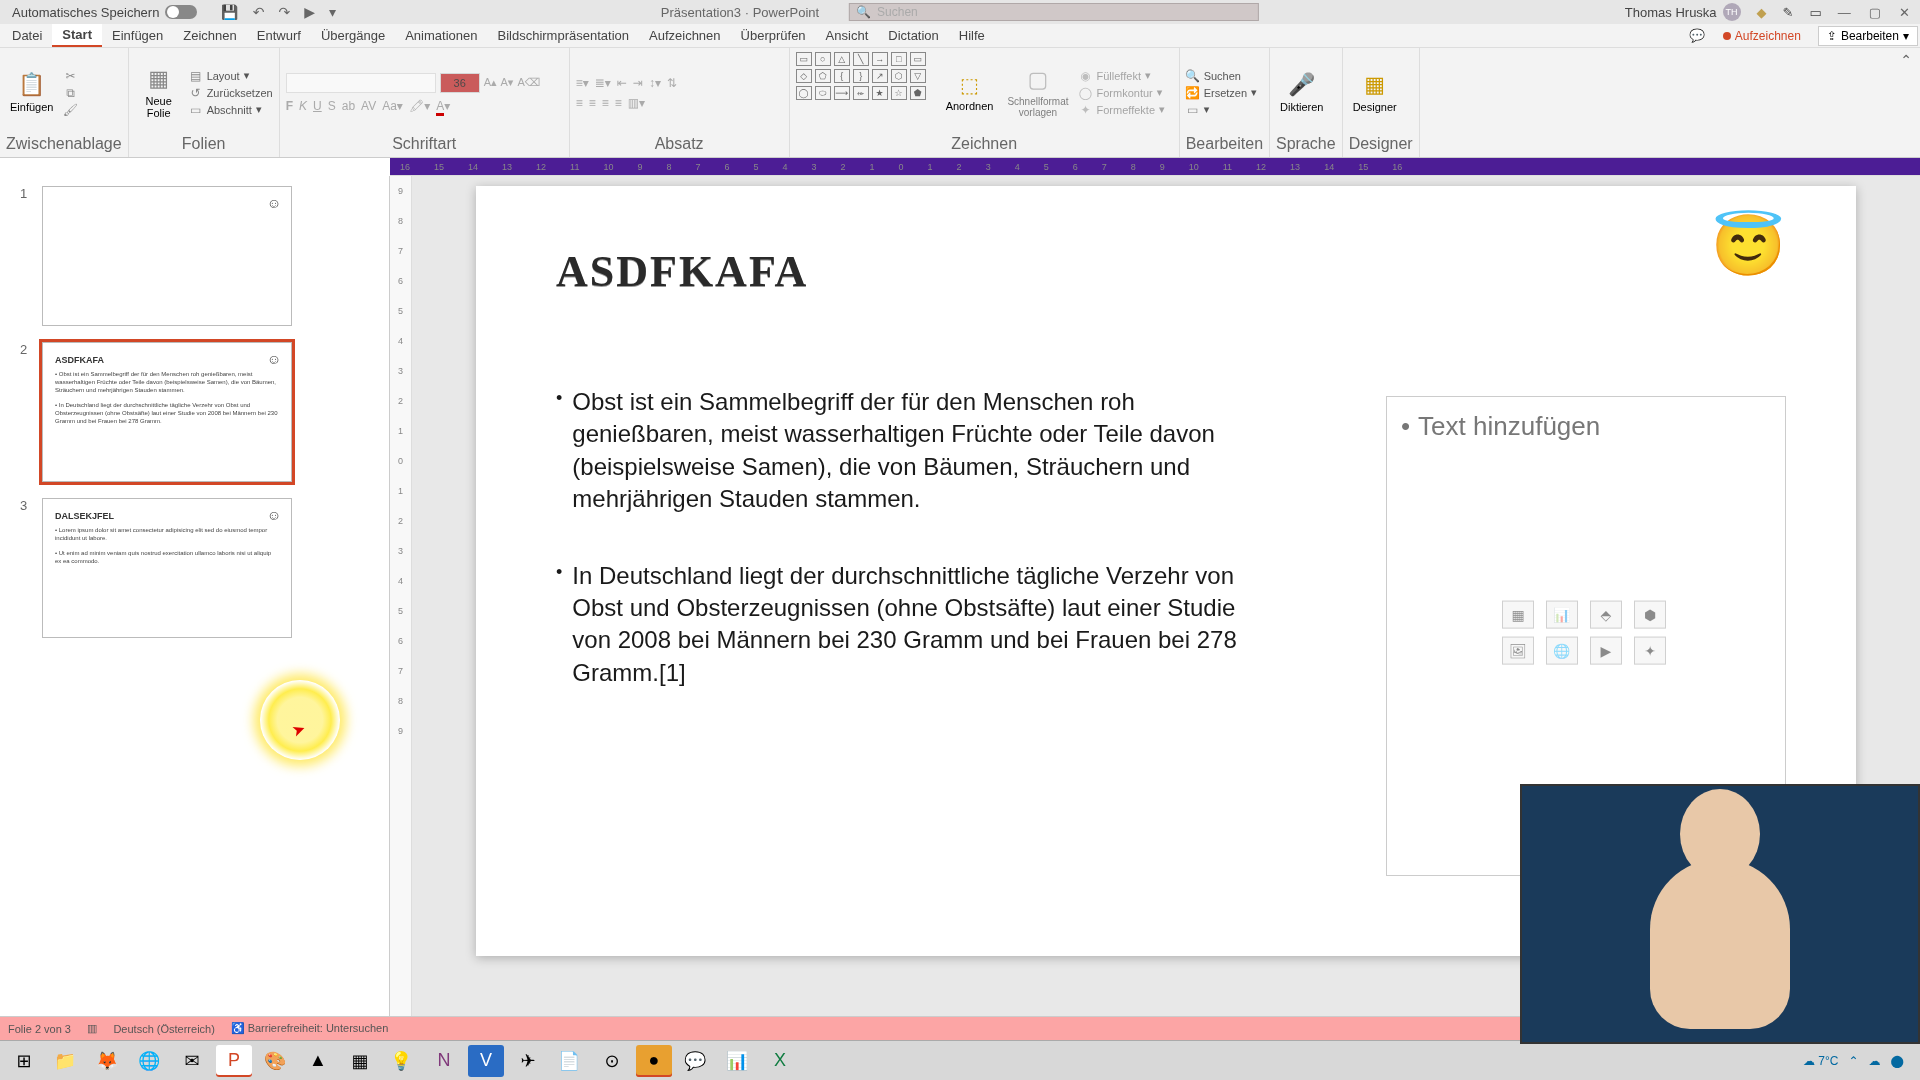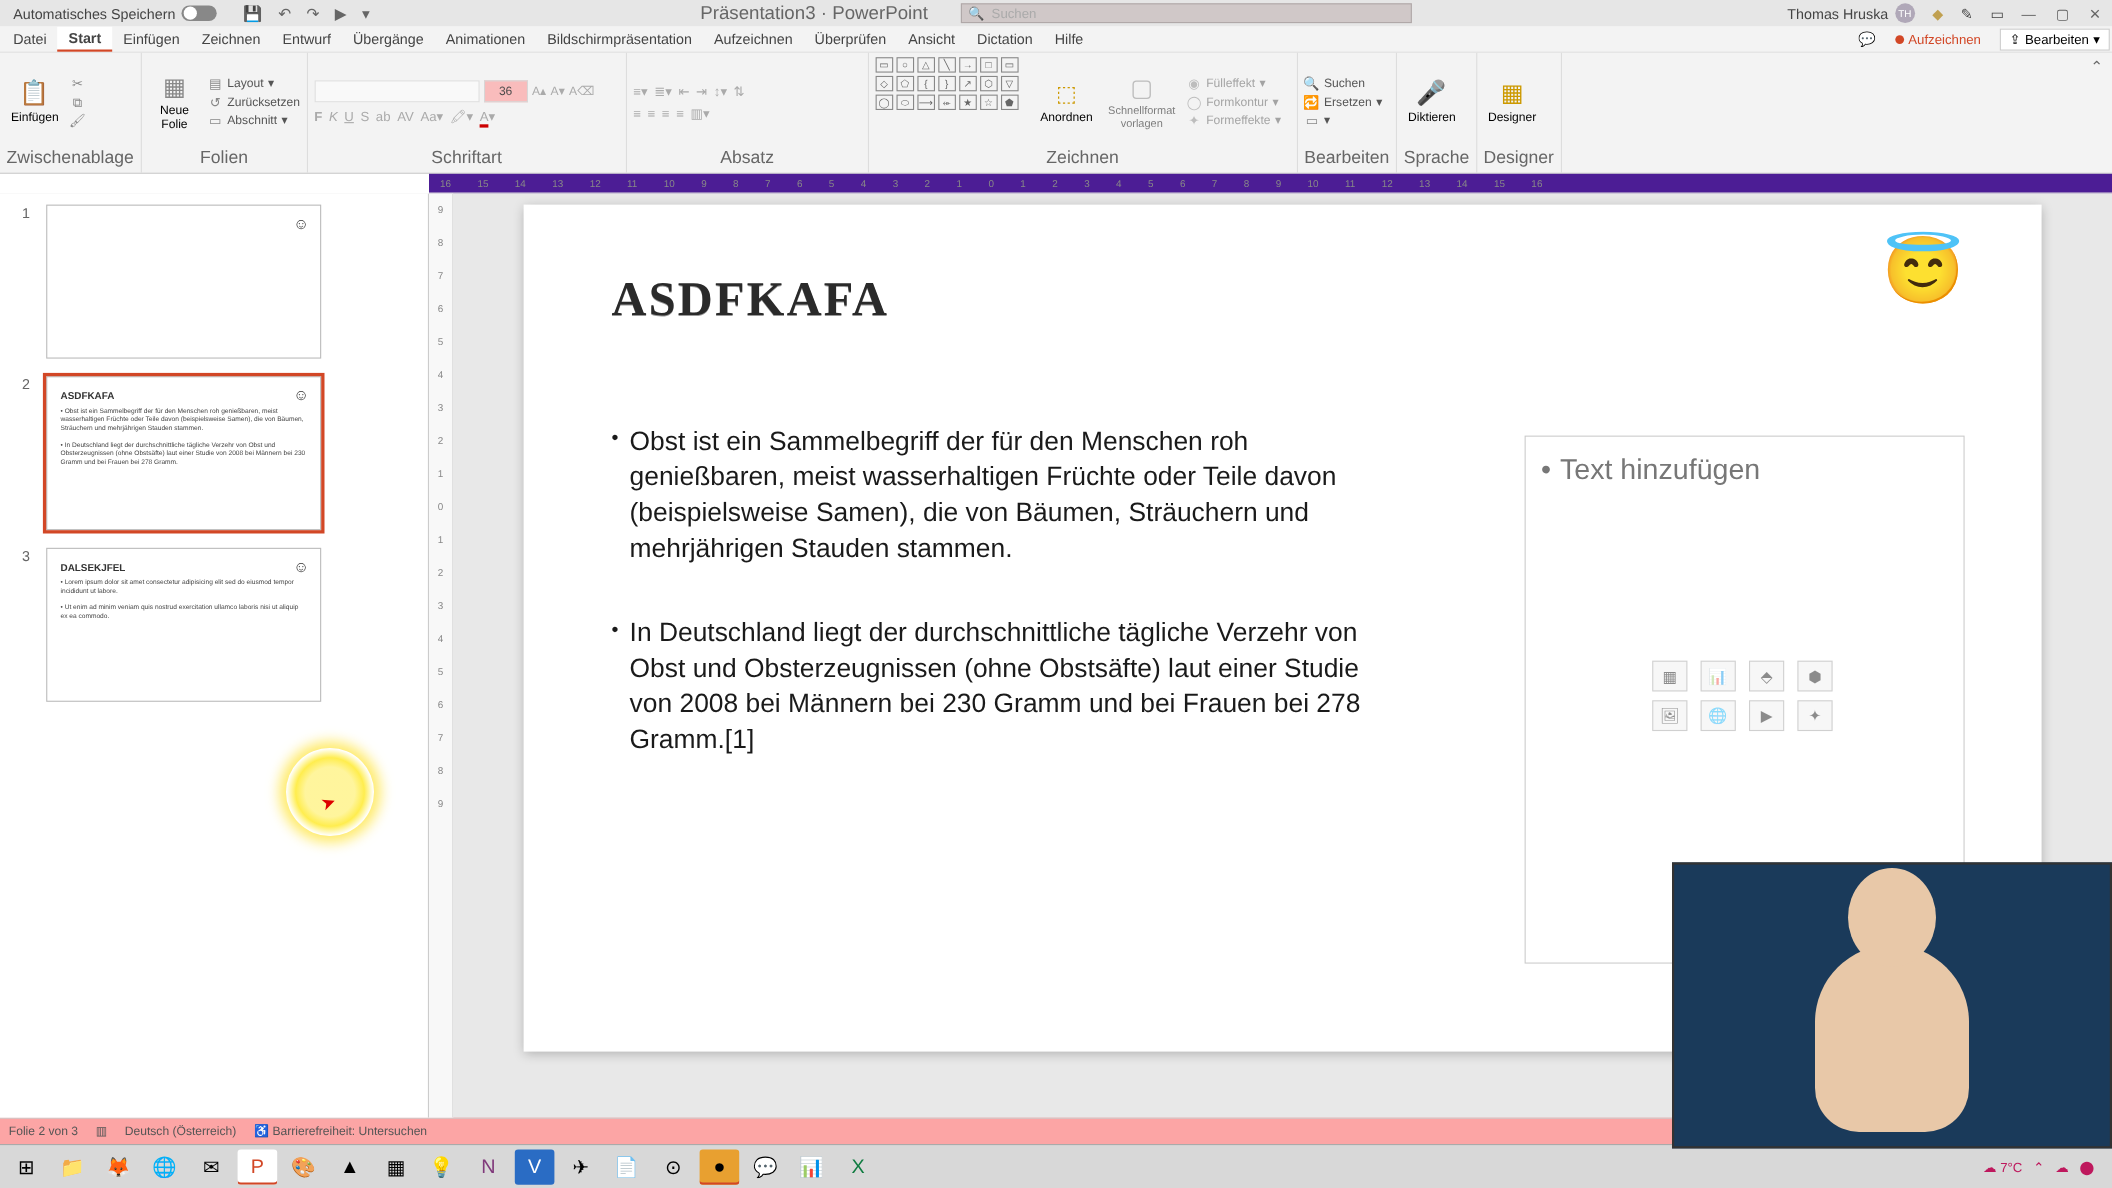--- a/index.html
+++ b/index.html
@@ -4,21 +4,21 @@
 <style>
 * { box-sizing: border-box; margin: 0; padding: 0; font-family: 'Segoe UI', sans-serif; }
 body { background: #fff; width: 1920px; height: 1080px; overflow: hidden; position: relative; }
 .titlebar { height: 24px; background: #e6e6e6; display: flex; align-items: center; font-size: 13px; color: #444; position: relative; }
 .titlebar .left { display: flex; align-items: center; gap: 10px; padding-left: 12px; }
 .titlebar .autosave { display: flex; align-items: center; gap: 6px; }
 .toggle { width: 32px; height: 14px; background: #888; border-radius: 8px; position: relative; }
 .toggle::after { content:''; position:absolute; width:12px; height:12px; background:#fff; border-radius:50%; top:1px; left:2px; }
 .tb-icons { display: flex; gap: 14px; margin-left: 14px; color: #666; font-size: 14px; }
 .titlebar .center { position:absolute; left:50%; transform:translateX(-50%); display:flex; align-items:center; gap:30px; }
-.doc-title { color:#666; font-size:17px; }
+.doc-title { color:#666; font-size:13px; }
 .searchbar { width: 410px; height: 18px; background: #d0c8c8; border: 1px solid #b0a8a8; display:flex; align-items:center; padding:0 6px; font-size:12px; color:#aaa; gap:6px; }
 .titlebar .right { margin-left:auto; display:flex; align-items:center; gap:16px; padding-right:10px; }
 .user { display:flex; align-items:center; gap:6px; }
 .avatar-sm { width:18px; height:18px; border-radius:50%; background:#b0a8b8; color:#fff; font-size:9px; display:flex; align-items:center; justify-content:center; }
 .win-controls { display:flex; gap:18px; color:#666; font-size:13px; }
 
 .menubar { height: 24px; background:#f3f3f3; display:flex; align-items:center; padding:0 2px; font-size:13px; border-bottom:1px solid #ddd; }
 .menubar .tabs { display:flex; height:100%; }
 .mtab { padding:0 10px; display:flex; align-items:center; color:#444; cursor:pointer; }
 .mtab.active { background:#fff; border-bottom:2px solid #d24726; font-weight:600; }
@@ -30,21 +30,21 @@
 .ribbon { height:110px; background:#f3f3f3; border-bottom:1px solid #ccc; display:flex; font-size:11px; }
 .rgroup { border-right:1px solid #ddd; padding:4px 6px; display:flex; flex-direction:column; justify-content:space-between; }
 .rgroup-label { text-align:center; color:#666; font-size:16px; padding-top:2px; }
 .rgroup-body { display:flex; gap:6px; flex:1; }
 .big-btn { display:flex; flex-direction:column; align-items:center; justify-content:center; gap:3px; padding:2px 4px; min-width:48px; }
 .big-btn .ico { font-size:22px; color:#d24726; }
 .small-stack { display:flex; flex-direction:column; gap:3px; justify-content:center; }
 .small-item { display:flex; align-items:center; gap:4px; color:#555; font-size:11px; }
 .small-item .ic { width:14px; height:14px; display:inline-flex; align-items:center; justify-content:center; color:#888; font-size:12px; }
 .font-box { width:150px; height:20px; border:1px solid #ccc; background:#fff; opacity:.5; }
-.size-box { width:40px; height:20px; border:1px solid #ccc; background:#fca5a5; opacity:.7; display:flex; align-items:center; justify-content:center; font-size:11px; }
+.size-box { width:40px; height:20px; border:1px solid #ccc; background:#b91c1c; opacity:.7; display:flex; align-items:center; justify-content:center; font-size:11px; }
 .fmt-row { display:flex; gap:6px; align-items:center; color:#aaa; font-size:12px; }
 .shapes-gallery { width:140px; display:grid; grid-template-columns:repeat(7,16px); grid-auto-rows:14px; gap:3px; }
 .shapes-gallery span { border:1px solid #888; font-size:9px; display:flex; align-items:center; justify-content:center; color:#666; }
 .ribbon-collapse { margin-left:auto; padding:4px 8px; color:#666; font-size:14px; }
 
 .ruler-h { height:18px; background:#4c1d95; border-bottom:1px solid #ddd; margin-left:390px; display:flex; align-items:center; font-size:9px; color:#888; gap:24px; padding-left:10px; }
 
 .workspace { display:flex; height: calc(100% - 24px - 24px - 110px - 18px - 24px - 40px); background:#e8e8e8; }
 .thumb-pane { width: 390px; background:#fff; border-right:1px solid #ccc; padding:10px 20px; overflow-y:auto; }
 .thumb-wrap { display:flex; gap:8px; margin-bottom:16px; }
@@ -75,21 +75,21 @@
 .webcam .person { width:140px; height:170px; background:#e8c8a8; border-radius:70px 70px 40px 40px; position:relative; margin-top:60px; }
 .webcam .person::before { content:''; position:absolute; top:-70px; left:30px; width:80px; height:90px; background:#e8c8a8; border-radius:50%; }
 
 .statusbar { height:24px; background:#fca5a5; border-top:1px solid #ccc; display:flex; align-items:center; font-size:11px; color:#555; padding:0 8px; gap:16px; }
 .statusbar .right { margin-left:auto; display:flex; gap:12px; align-items:center; }
 .view-btns span { padding:0 4px; color:#666; }
 
 .taskbar { height:40px; background:#d8d8d8; border-top:1px solid #aaa; display:flex; align-items:center; padding:0 6px; gap:6px; }
 .task-ico { width:36px; height:32px; display:flex; align-items:center; justify-content:center; font-size:18px; border-radius:3px; }
 .task-ico.active { background:#fff; box-shadow:inset 0 -2px 0 #d24726; }
-.taskbar .tray { margin-left:auto; display:flex; align-items:center; gap:10px; font-size:12px; color:#be185d; padding-right:10px; }
+.taskbar .tray { margin-left:auto; display:flex; align-items:center; gap:10px; font-size:12px; color:#0369a1; padding-right:10px; }
 </style>
 </head>
 <body>
 
 <div class="titlebar">
   <div class="left">
     <div class="autosave">
       <span>Automatisches Speichern</span>
       <span class="toggle"></span>
     </div>

